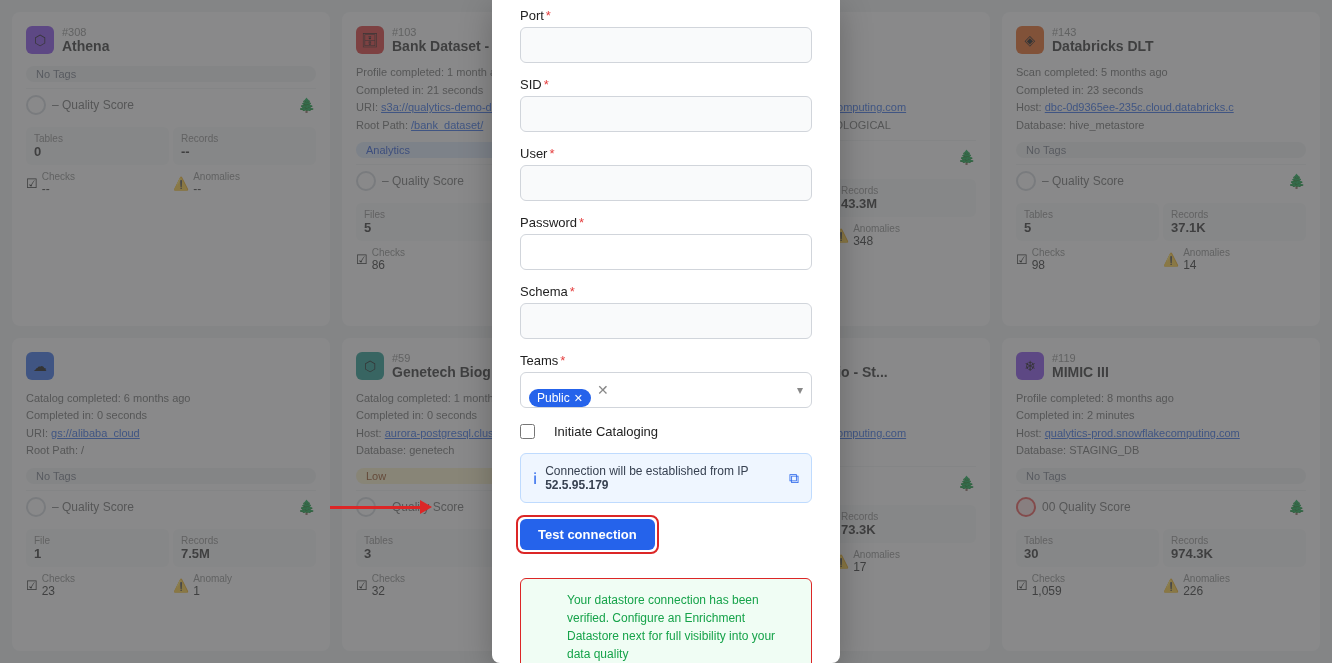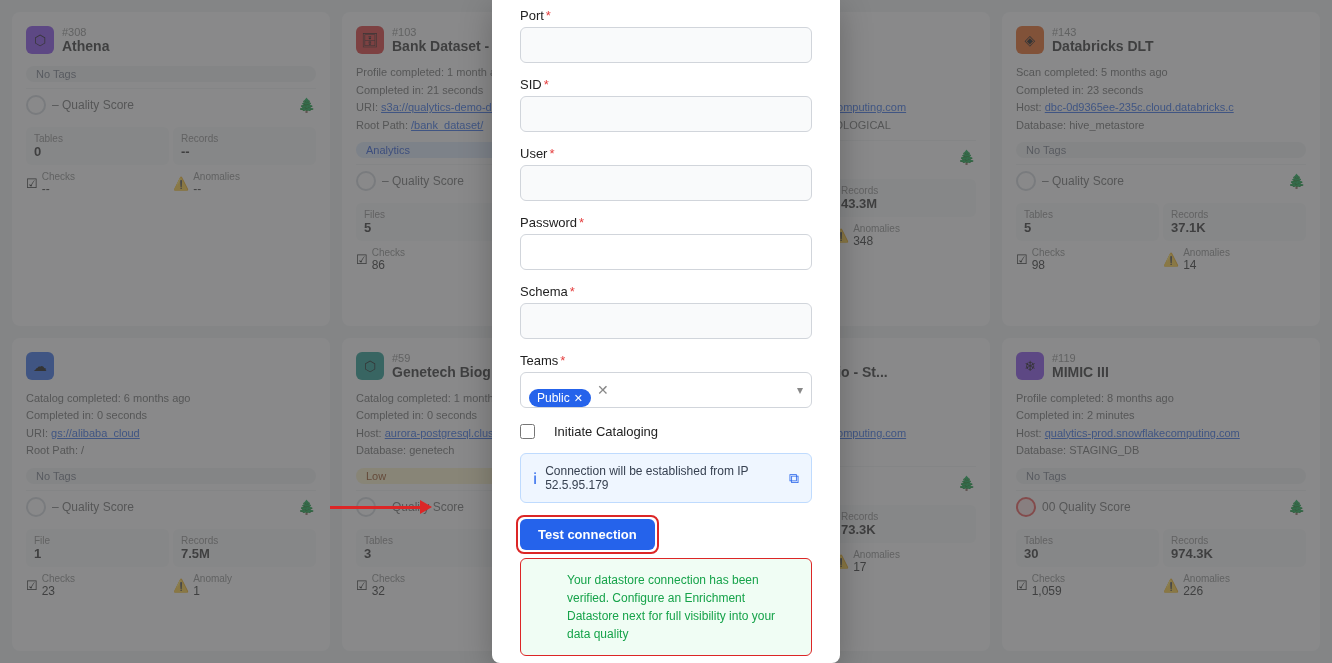--- a/index.html
+++ b/index.html
@@ -125,25 +125,25 @@
       border: 1px solid #bfdbfe;
       border-radius: 6px;
       padding: 10px 12px;
       display: flex;
       align-items: center;
       gap: 8px;
       margin-bottom: 16px;
     }
     .info-icon { color: #2563eb; font-size: 16px; flex-shrink: 0; }
     .info-text { font-size: 12px; color: #374151; flex: 1; }
-    .info-text strong { font-weight: 400; }
+    .info-text strong { font-weight: 700; }
     .copy-icon { color: #2563eb; cursor: pointer; font-size: 14px; }
 
     
-    .test-btn-wrapper { position: relative; margin-bottom: 8px; }
+    .test-btn-wrapper { position: relative; margin-bottom: 28px; }
 
     .btn-test {
       background: #2563eb;
       color: #fff;
       border: none;
       border-radius: 6px;
       padding: 8px 18px;
       font-size: 13px;
       font-weight: 600;
       cursor: pointer;

